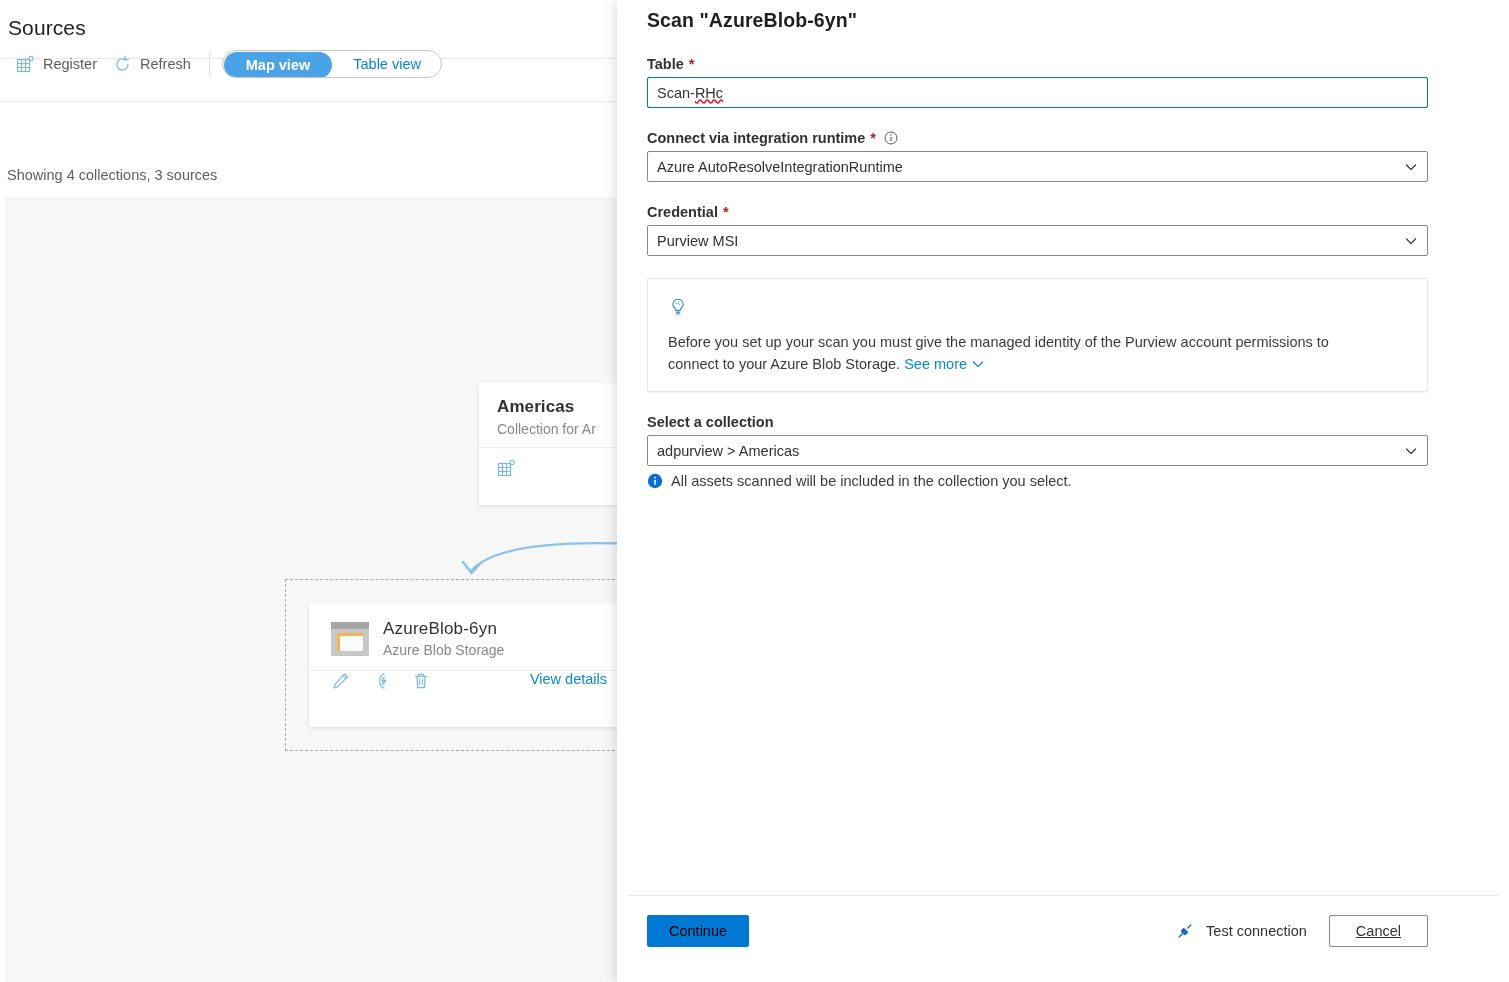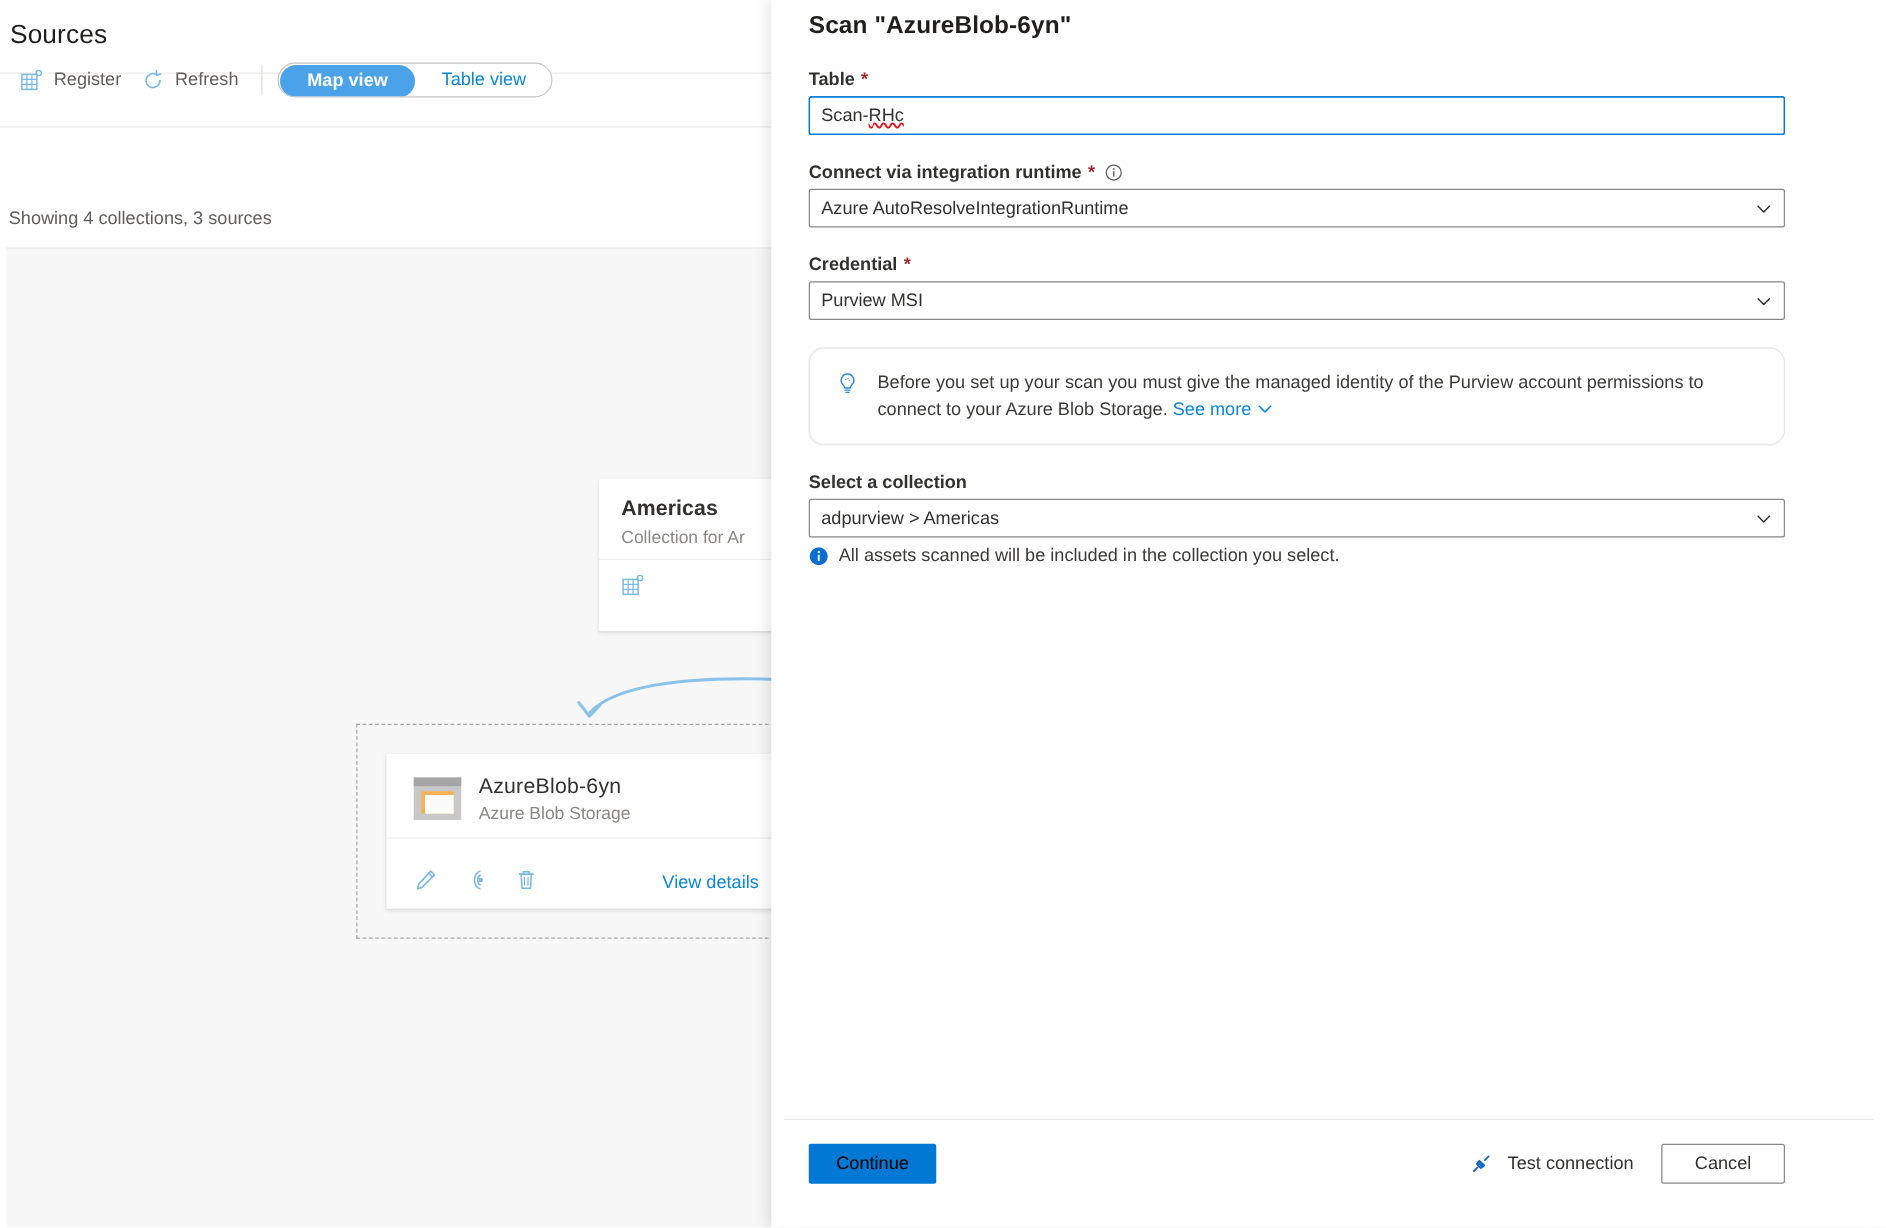--- a/index.html
+++ b/index.html
@@ -83,21 +83,21 @@
     position: absolute; left: 285px; top: 579px; width: 350px; height: 172px;
     border: 1px dashed #a9a9a9; background: transparent;
   }
   .card-source {
     left: 309px; top: 603px; width: 320px; height: 124px;
   }
   .src-head { display: flex; align-items: center; gap: 14px; padding: 16px 18px 12px 22px; }
   .src-texts .src-name { font-size: 17px; color: #323130; font-weight: 400; letter-spacing:.2px;}
   .src-texts .src-type { font-size: 14px; color: #8a8886; margin-top: 3px; }
   .src-actions {
-    border-top: 1px solid #f0efee; height: 44px; display: flex; align-items: flex-end;
+    border-top: 1px solid #f0efee; height: 44px; display: flex; align-items: flex-start;
     padding: 0 22px; gap: 20px;
   }
   .view-details { margin-left: auto; color: #0b86d8; font-size: 14.5px; cursor: pointer; }
 
   .blob-icon {
     width: 38px; height: 34px; position: relative; flex: none;
   }
   .blob-icon .win { position:absolute; left:0; top:0; width:38px; height:34px; background:#c8c8c8; }
   .blob-icon .bar { position:absolute; left:0; top:0; width:38px; height:7px; background:#a6a6a6; }
   .blob-icon .folder-back { position:absolute; left:6px; top:11px; width:26px; height:18px; background:#f5b355; border-radius:1px;}
@@ -130,23 +130,24 @@
   .spell { border-bottom: 2px wavy; text-decoration: underline wavy #e81123; text-decoration-skip-ink: none; }
   .select-box {
     width: 781px; height: 31px; border: 1px solid #8a8886; border-radius: 2px;
     background: #fff; display: flex; align-items: center; padding: 0 9px;
     font-size: 14.5px; color: #323130; cursor: pointer;
   }
   .select-box .chev { margin-left: auto; color: #323130; display:flex; }
   .gap-lg { height: 22px; }
 
   .notice {
-    width: 781px; border: 1px solid #e8e8e8; background: #fff; border-radius: 12px;
+    width: 781px; border: 1px solid #e8e8e8; background: #fff; border-radius: 2px;
     padding: 16px 18px 16px 20px; display: flex; gap: 14px; align-items: flex-start;
     box-shadow: 0 .3px .9px rgba(0,0,0,.05);
+    flex-direction: column;
   }
   .notice-text { font-size: 14.5px; color: #3b3a39; line-height: 22px; max-width: 700px; }
   .see-more { color: #0b86d8; cursor: pointer; white-space: nowrap; }
   .hint-row { display: flex; align-items: center; gap: 8px; margin-top: 7px; }
   .hint-text { font-size: 14.5px; color: #3b3a39; }
 
   .panel-footer-divider {
     position: absolute; left: 10px; top: 895px; width: 872px; height: 1px; background: #edebe9;
   }
   .panel-footer {
@@ -154,21 +155,21 @@
     display: flex; align-items: center;
   }
   .btn-primary {
     background: #0078d4; color: #000000; border: none; height: 32px; padding: 0 22px;
     font-size: 14.5px; font-family: inherit; cursor: pointer; border-radius: 2px;
   }
   .footer-right { margin-left: auto; display: flex; align-items: center; gap: 22px; }
   .test-conn { display: flex; align-items: center; gap: 11px; font-size: 14.5px; color: #323130; cursor: pointer; }
   .btn-default {
     background: #fff; color: #323130; border: 1px solid #8a8886; height: 32px; padding: 0 26px;
-    font-size: 14.5px; font-family: inherit; cursor: pointer; border-radius: 2px;
+    font-size: 14.5px; font-family: inherit; cursor: pointer; border-radius: 2px; text-decoration: underline;
   }
   .ico { display: inline-flex; align-items: center; justify-content: center; }
 </style>
 </head>
 <body>
 
 <div class="root">
 
   <div class="sources-page">
 

